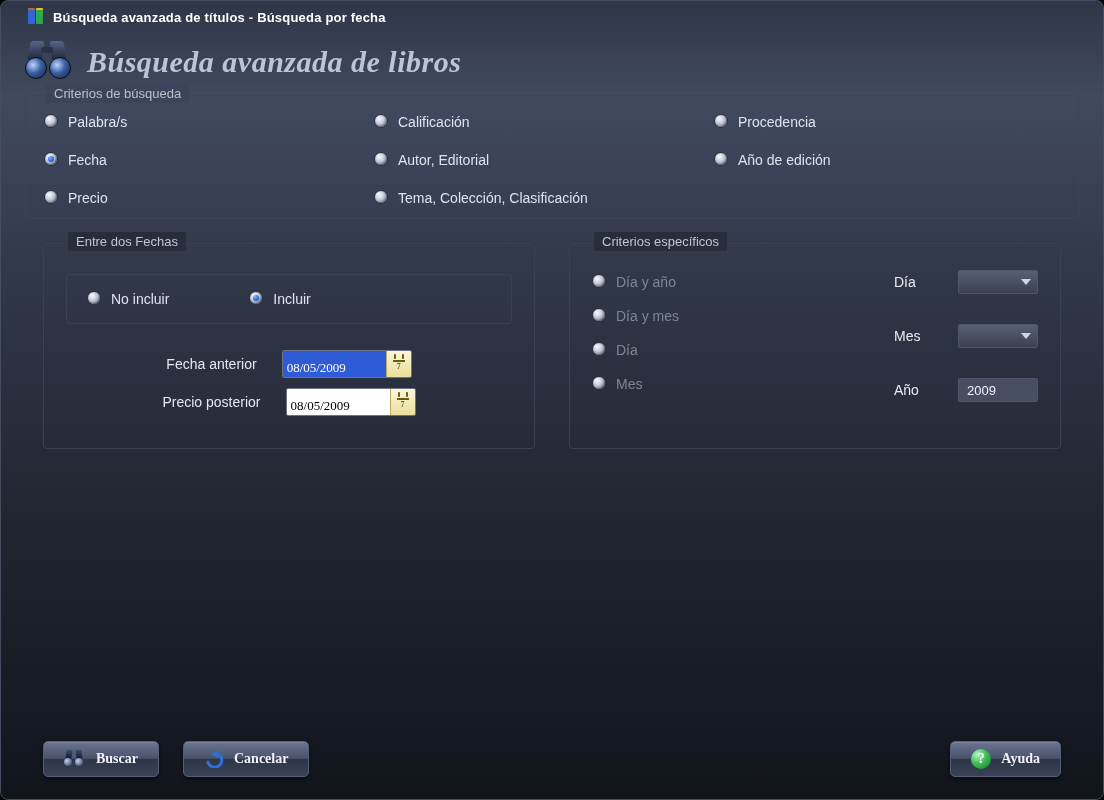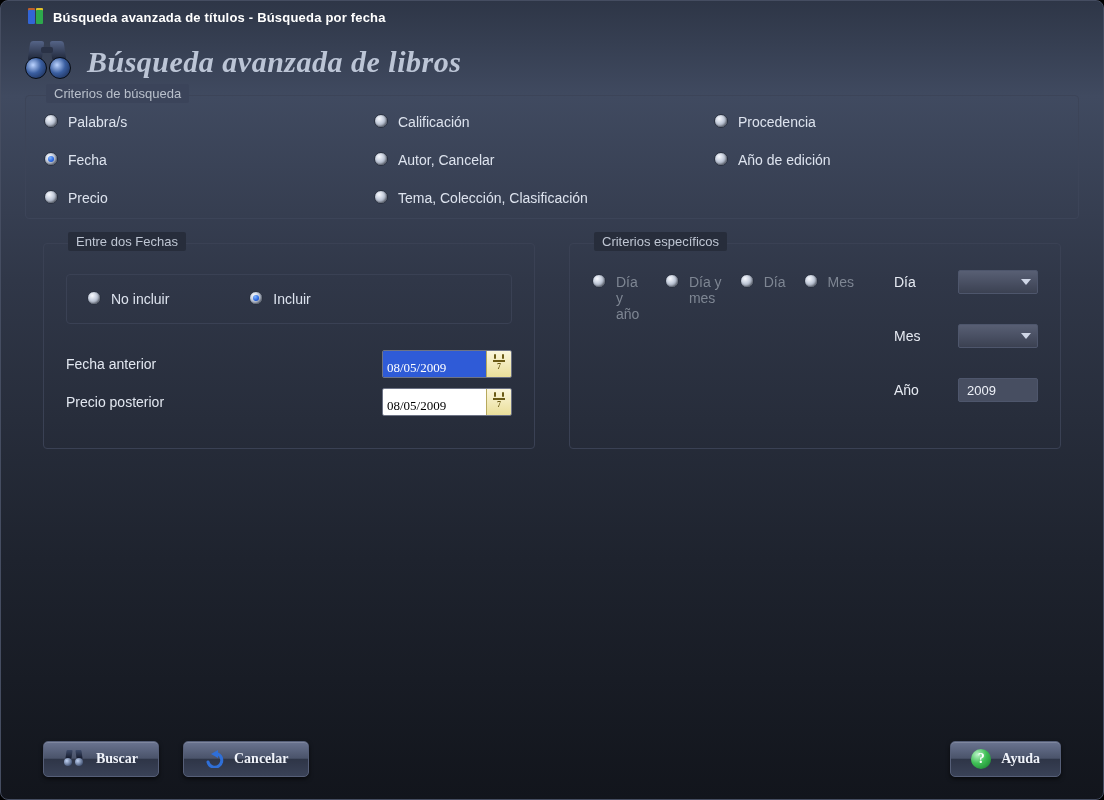--- a/index.html
+++ b/index.html
@@ -37,34 +37,34 @@
  box-shadow:inset -1px -1px 2px rgba(0,0,0,.4)}
 .radio.checked .dot{position:relative}
 .radio.checked .dot::after{content:"";position:absolute;left:3px;top:3px;width:6px;height:6px;border-radius:50%;
  background:radial-gradient(circle at 35% 30%,#7fb6ff 0,#2b66e0 60%,#123a93 100%)}
 
 .panel-row{display:flex;gap:34px;margin:24px 42px 0;align-items:stretch}
 .panel{flex:1;border:1px solid #3a4154;border-radius:4px;position:relative;padding:26px 22px 22px}
 .panel .legend{position:absolute;top:-10px;left:18px;padding:0 8px;color:#bfc6d3;font-size:13px}
 .include-box{border:1px solid #3a4154;border-radius:4px;padding:16px 20px;display:flex;gap:80px}
 .date-rows{margin-top:26px}
-.date-row{display:flex;align-items:center;justify-content:space-between;gap:25px;margin-bottom:10px}
+.date-row{display:flex;align-items:center;justify-content:center;gap:25px;margin-bottom:10px}
 .date-row label{color:#e2e7f0;font-size:14px}
 .date-field{display:flex;align-items:stretch;width:128px;height:26px;border:1px solid #6d7385;border-radius:2px;overflow:hidden}
 .date-input{flex:1;min-width:0;border:none;outline:none;font:13px Tahoma;padding:17px 4px;background:#fff;color:#000}
 .date-input.sel{background:#2f5bd7;color:#fff}
 .cal-btn{width:24px;background:linear-gradient(180deg,#fbf6dc,#eadf9a);border-left:1px solid #b7a95d;display:flex;align-items:center;justify-content:center;flex-direction:column;cursor:pointer}
 .cal-btn .ring{width:12px;height:3px;border-bottom:2px solid #6b5b16;border-radius:2px 2px 0 0;margin-bottom:1px;
  position:relative}
 .cal-btn .ring::before,.cal-btn .ring::after{content:"";position:absolute;top:-3px;width:2px;height:5px;background:#6b5b16;border-radius:1px}
 .cal-btn .ring::before{left:1px}.cal-btn .ring::after{right:1px}
 .cal-btn .num{font:bold 8px Tahoma;color:#6b5b16;line-height:8px}
 
 .spec-grid{display:flex;gap:40px}
-.spec-radios{display:flex;flex-direction:row;gap:18px;padding-top:4px}
+.spec-radios{display:flex;flex-direction:column;gap:18px;padding-top:4px}
 .spec-fields{display:flex;flex-direction:column;gap:30px;margin-left:auto;padding-top:0}
 .spec-row{display:flex;align-items:center;gap:24px}
 .spec-row label{color:#e6eaf2;font-size:14px;width:40px}
 .combo{width:80px;height:24px;border:1px solid #4e566c;background:linear-gradient(180deg,#585f74,#3b4152);border-radius:2px;
  display:flex;align-items:center;justify-content:flex-end;padding:0 6px;box-sizing:border-box;color:#e6eaf2;font-size:13px;cursor:pointer}
 .combo .tri{width:0;height:0;border-left:5px solid transparent;border-right:5px solid transparent;border-top:6px solid #cfd6e6}
 .textval{width:80px;height:24px;border:1px solid #4e566c;background:#474e61;border-radius:2px;color:#eef1f8;font-size:13px;
  display:flex;align-items:center;padding:0 8px;box-sizing:border-box}
 
 .footer{position:absolute;left:0;right:0;bottom:22px;display:flex;align-items:center;padding:0 42px}
@@ -131,21 +131,21 @@
           <span class="dot"></span>
           <span>Procedencia</span>
         </div>
 
       <div class="radio checked">
           <span class="dot"></span>
           <span>Fecha</span>
         </div>
       <div class="radio">
           <span class="dot"></span>
-          <span>Autor, Cancelar</span>
+          <span>Autor, Editorial</span>
         </div>
       <div class="radio">
           <span class="dot"></span>
           <span>Año de edición</span>
         </div>
 
       <div class="radio">
           <span class="dot"></span>
           <span>Precio</span>
         </div>

